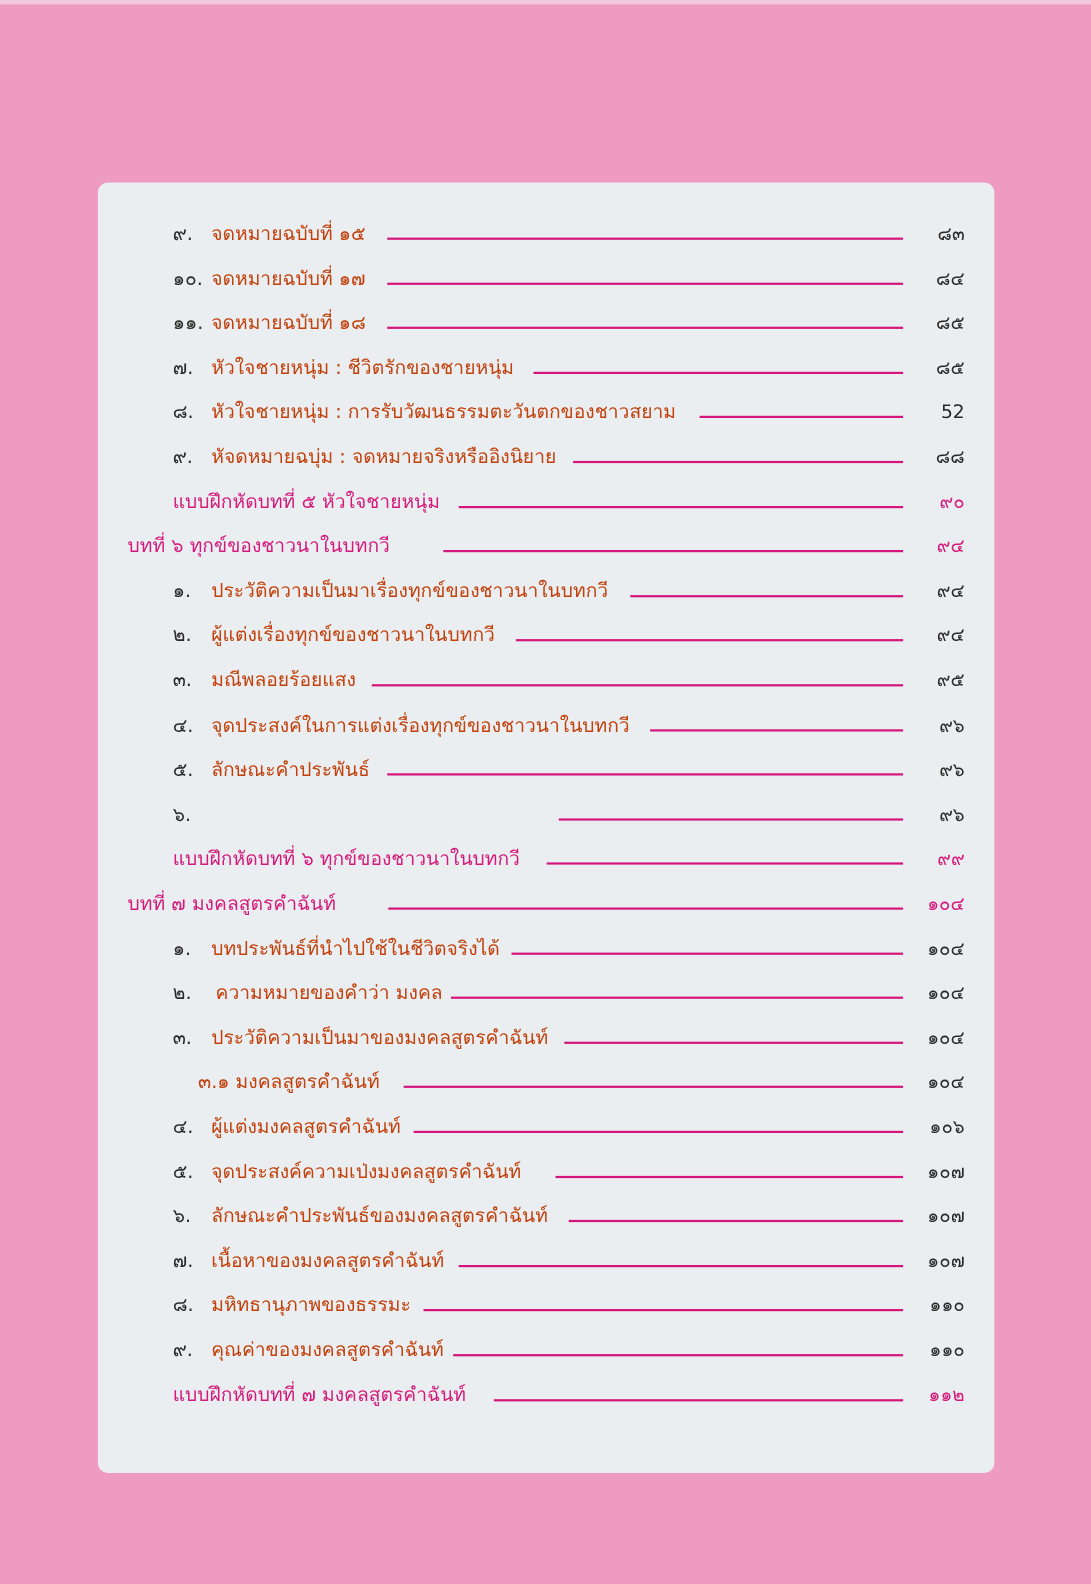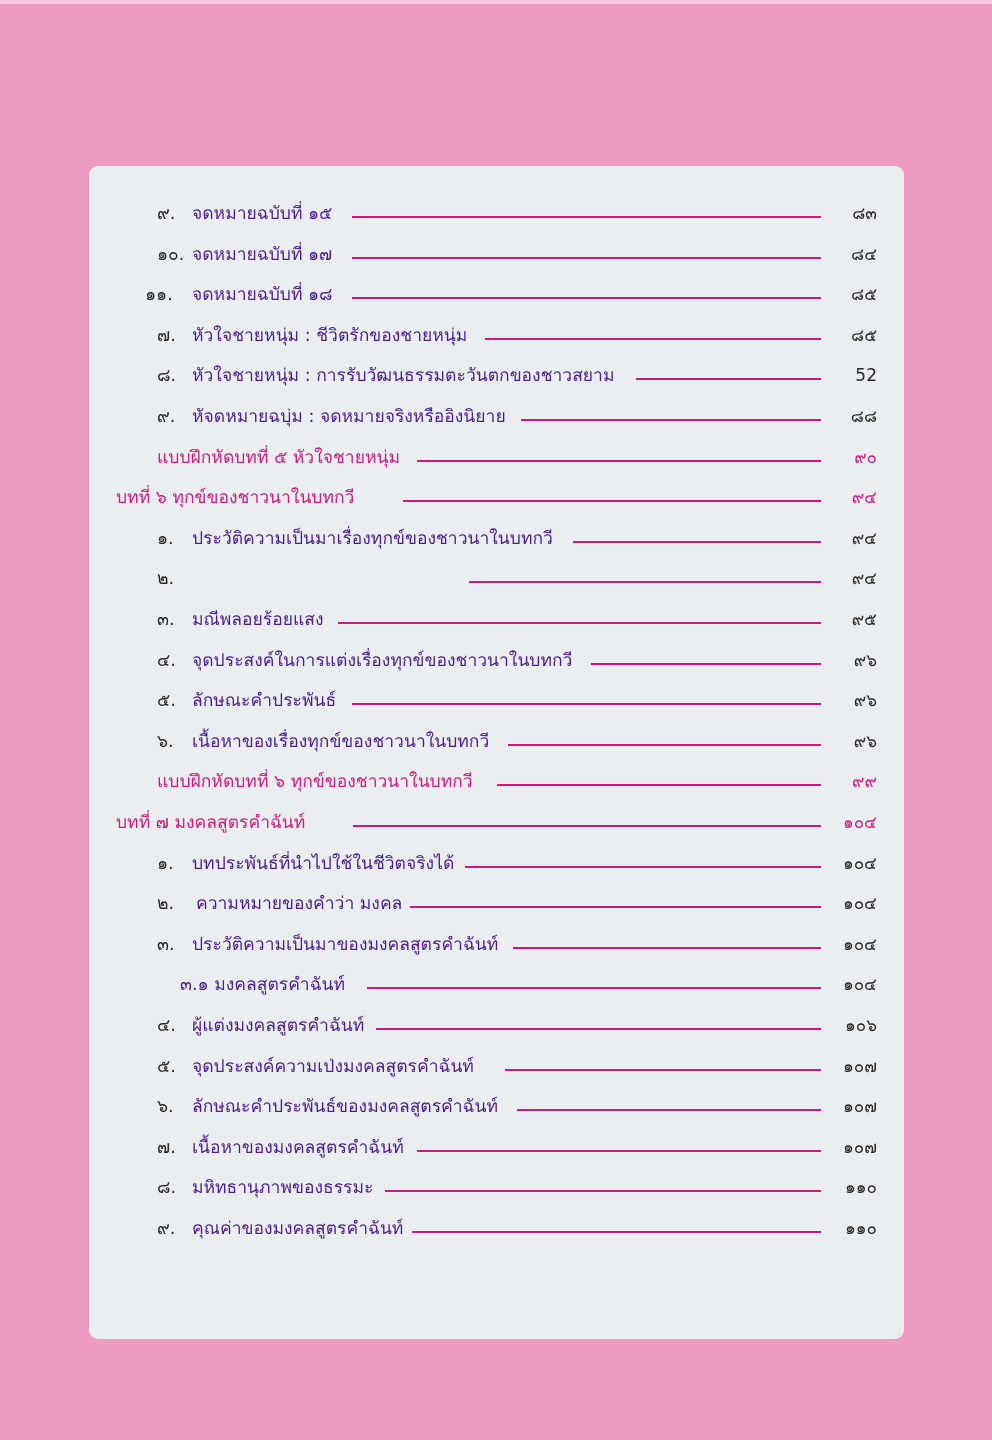--- a/index.html
+++ b/index.html
@@ -41,21 +41,21 @@
       font-size: 17.5px;
       line-height: 40px;
       color: #2a2a2a;
       white-space: nowrap;
     }
     .toc-title {
       position: absolute;
       top: 0;
       font-size: 17.5px;
       line-height: 40px;
-      color: #4c1d95;
+      color: #c2410c;
       white-space: nowrap;
     }
     .toc-leader {
       position: absolute;
       height: 2px;
       background: #d4157c;
       right: 83px;
     }
     .toc-page {
       position: absolute;
@@ -85,21 +85,21 @@
       <span class="toc-leader" style="left: 263px; top: 23px;"></span>
       <span class="toc-page">๘๓</span>
     </div>
     <div class="toc-row" style="top: 67.6px;">
       <span class="toc-num" style="left: 68px;">๑๐.</span>
       <span class="toc-title" style="left: 103px;">จดหมายฉบับที่ ๑๗</span>
       <span class="toc-leader" style="left: 263px; top: 23px;"></span>
       <span class="toc-page">๘๔</span>
     </div>
     <div class="toc-row" style="top: 108.2px;">
-      <span class="toc-num" style="left: 56px;">๑๑.</span>
+      <span class="toc-num" style="left: 68px;">๑๑.</span>
       <span class="toc-title" style="left: 103px;">จดหมายฉบับที่ ๑๘</span>
       <span class="toc-leader" style="left: 263px; top: 23px;"></span>
       <span class="toc-page">๘๕</span>
     </div>
     <div class="toc-row" style="top: 148.8px;">
       <span class="toc-num" style="left: 68px;">๗.</span>
       <span class="toc-title" style="left: 103px;">หัวใจชายหนุ่ม : ชีวิตรักของชายหนุ่ม</span>
       <span class="toc-leader" style="left: 396px; top: 23px;"></span>
       <span class="toc-page">๘๕</span>
     </div>
@@ -126,20 +126,21 @@
       <span class="toc-page">๙๔</span>
     </div>
     <div class="toc-row" style="top: 351.8px;">
       <span class="toc-num" style="left: 68px;">๑.</span>
       <span class="toc-title" style="left: 103px;">ประวัติความเป็นมาเรื่องทุกข์ของชาวนาในบทกวี</span>
       <span class="toc-leader" style="left: 484px; top: 23px;"></span>
       <span class="toc-page">๙๔</span>
     </div>
     <div class="toc-row" style="top: 392.4px;">
       <span class="toc-num" style="left: 68px;">๒.</span>
+      <span class="toc-title" style="left: 103px;">ผู้แต่งเรื่องทุกข์ของชาวนาในบทกวี</span>
       <span class="toc-leader" style="left: 380px; top: 23px;"></span>
       <span class="toc-page">๙๔</span>
     </div>
     <div class="toc-row" style="top: 433px;">
       <span class="toc-num" style="left: 68px;">๓.</span>
       <span class="toc-title" style="left: 103px;">มณีพลอยร้อยแสง</span>
       <span class="toc-leader" style="left: 249px; top: 23px;"></span>
       <span class="toc-page">๙๕</span>
     </div>
     <div class="toc-row" style="top: 473.6px;">
@@ -149,21 +150,20 @@
       <span class="toc-page">๙๖</span>
     </div>
     <div class="toc-row" style="top: 514.2px;">
       <span class="toc-num" style="left: 68px;">๕.</span>
       <span class="toc-title" style="left: 103px;">ลักษณะคำประพันธ์</span>
       <span class="toc-leader" style="left: 263px; top: 23px;"></span>
       <span class="toc-page">๙๖</span>
     </div>
     <div class="toc-row" style="top: 554.8px;">
       <span class="toc-num" style="left: 68px;">๖.</span>
-      <span class="toc-title" style="left: 103px;">เนื้อหาของเรื่องทุกข์ของชาวนาในบทกวี</span>
       <span class="toc-leader" style="left: 419px; top: 23px;"></span>
       <span class="toc-page">๙๖</span>
     </div>
     <div class="toc-row row-pink" style="top: 595.4px;">
       <span class="toc-title" style="left: 68px;">แบบฝึกหัดบทที่ ๖ ทุกข์ของชาวนาในบทกวี</span>
       <span class="toc-leader" style="left: 408px; top: 23px;"></span>
       <span class="toc-page">๙๙</span>
     </div>
     <div class="toc-row row-pink" style="top: 636px;">
       <span class="toc-title" style="left: 27px;">บทที่ ๗ มงคลสูตรคำฉันท์</span>
@@ -222,13 +222,18 @@
       <span class="toc-title" style="left: 103px;">มหิทธานุภาพของธรรมะ</span>
       <span class="toc-leader" style="left: 296px; top: 23px;"></span>
       <span class="toc-page">๑๑๐</span>
     </div>
     <div class="toc-row" style="top: 1042px;">
       <span class="toc-num" style="left: 68px;">๙.</span>
       <span class="toc-title" style="left: 103px;">คุณค่าของมงคลสูตรคำฉันท์</span>
       <span class="toc-leader" style="left: 323px; top: 23px;"></span>
       <span class="toc-page">๑๑๐</span>
     </div>
+    <div class="toc-row row-pink" style="top: 1082.6px;">
+      <span class="toc-title" style="left: 68px;">แบบฝึกหัดบทที่ ๗ มงคลสูตรคำฉันท์</span>
+      <span class="toc-leader" style="left: 360px; top: 23px;"></span>
+      <span class="toc-page">๑๑๒</span>
+    </div>
   </div>
 
 </body></html>

